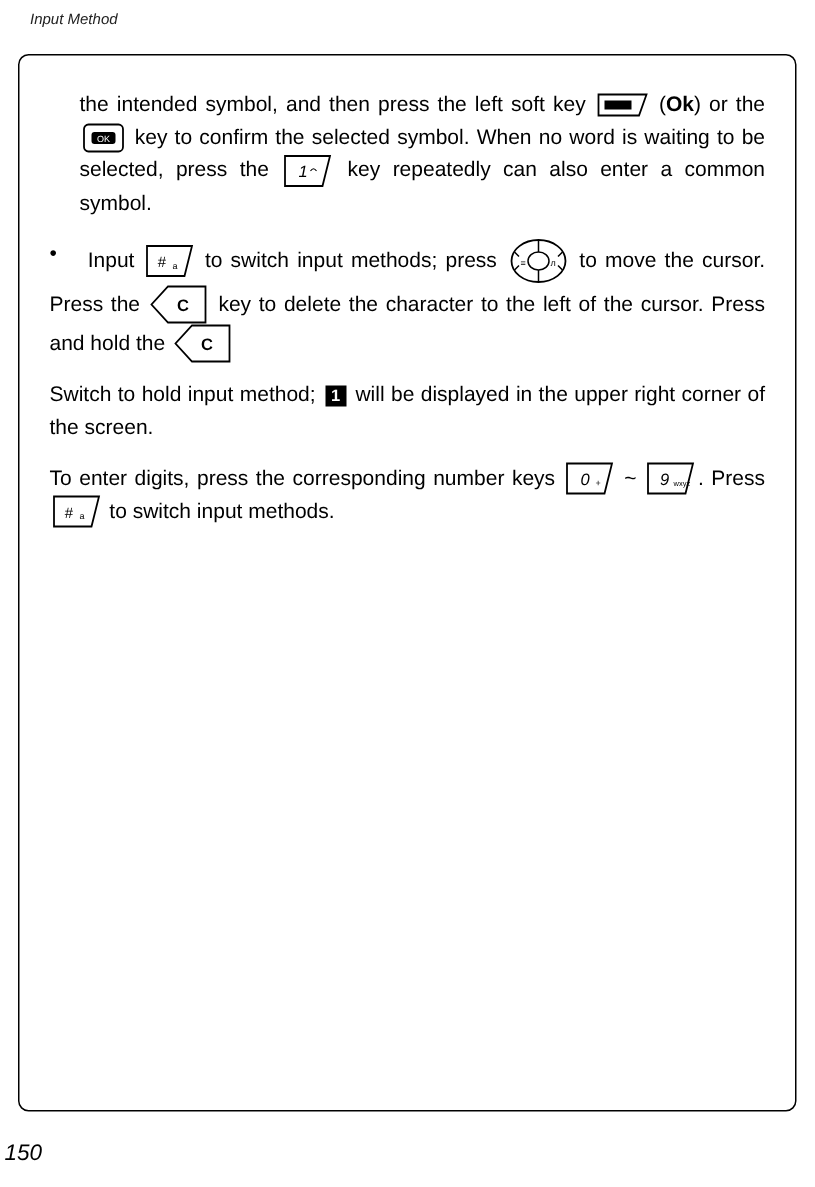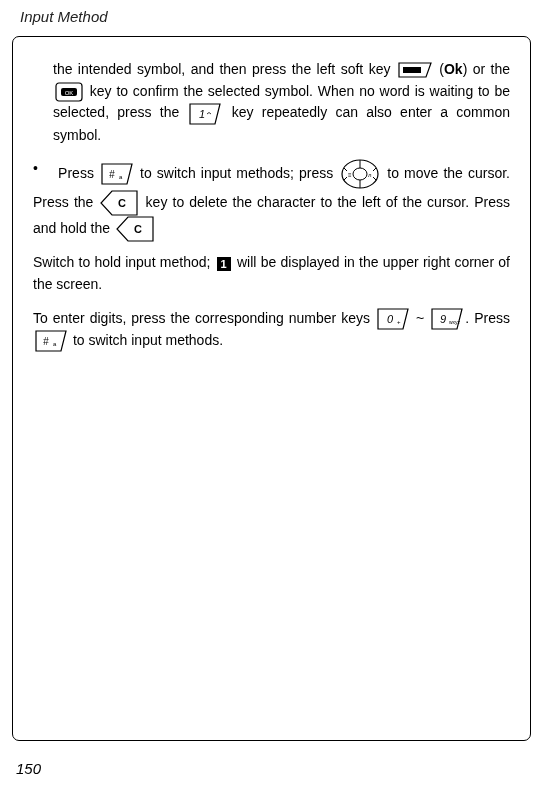--- a/index.html
+++ b/index.html
@@ -8,21 +8,21 @@
     position: relative;
     width: 543px;
     height: 791px;
     padding: 0;
   }
   .header {
     position: absolute;
     top: 8px;
     left: 20px;
     font-style: italic;
-    font-size: 15px;
+    font-size: 10px;
     color: #222;
   }
   .frame {
     position: absolute;
     top: 36px;
     left: 12px;
     right: 12px;
     bottom: 50px;
     border: 1.5px solid #000;
     border-radius: 7px;
@@ -50,21 +50,21 @@
     display: inline;
   }
   h2.sect {
     font-size: 20px;
     font-weight: bold;
     margin: 10px 0 8px 0;
   }
   .pageno {
     position: absolute;
     bottom: 14px;
-    left: 16px;
+    left: 3px;
     font-style: italic;
     font-size: 15px;
   }
   
   .key {
     display: inline-block;
     vertical-align: middle;
     margin: 0 2px;
   }
   .key svg { display: block; }
@@ -119,21 +119,21 @@
             <path d="M1 1 H31 L26 21 H1 Z" fill="none" stroke="#000" stroke-width="1.2"></path>
             <text x="10" y="15" font-size="11" font-style="italic" font-family="Arial">1</text>
             <path d="M18 11 q2 -3 4 0" fill="none" stroke="#000" stroke-width="0.8"></path>
           </svg>
       </span>
       <span> key repeatedly can also enter a common symbol.</span>
     </p>
 
     <div class="bullet-row">
       <span class="bullet-dot">•</span><span class="bullet-body">
-        <span>Press </span>
+        <span>Input </span>
         <span class="key key-hash">
           <svg viewBox="0 0 32 22">
               <path d="M1 1 H31 L26 21 H1 Z" fill="none" stroke="#000" stroke-width="1.2"></path>
               <text x="8" y="15" font-size="10" font-style="italic" font-family="Arial">#</text>
               <text x="18" y="16" font-size="6" font-family="Arial">a</text>
             </svg>
         </span>
         <span> to switch input methods; press </span>
         <span class="key key-nav">
           <svg viewBox="0 0 40 32">

